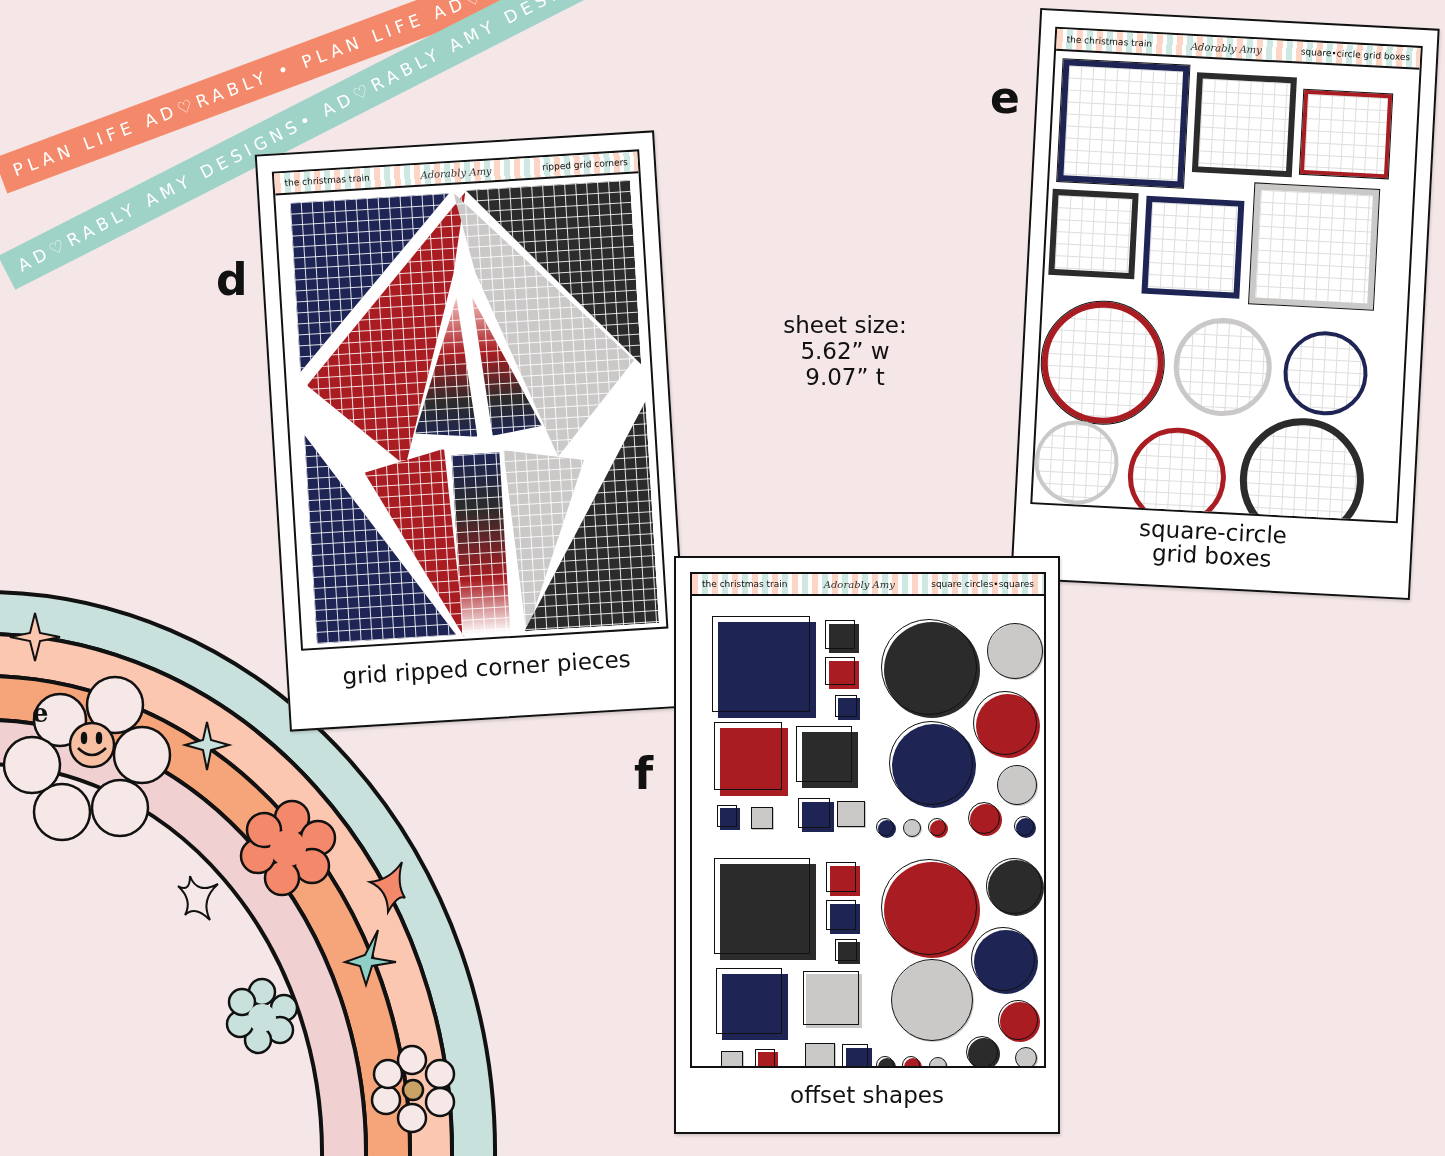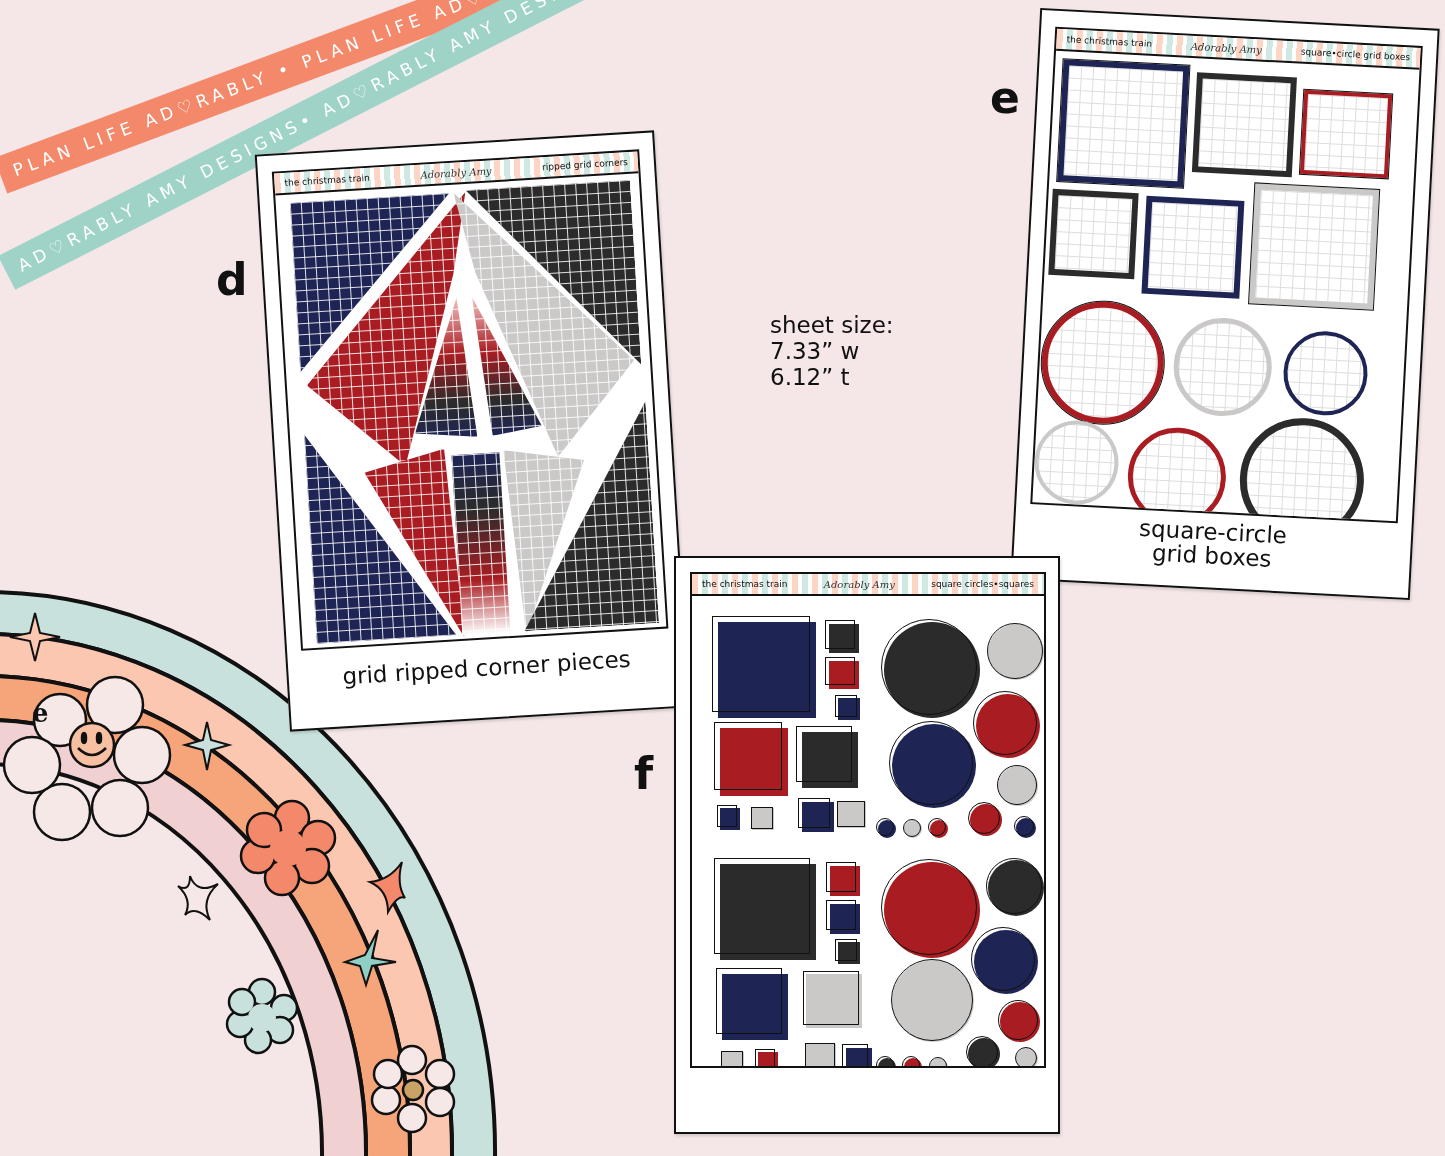--- a/index.html
+++ b/index.html
@@ -31,20 +31,21 @@
     .letter {
       position: absolute;
       font-size: 44px;
       font-weight: bold;
       font-family: "DejaVu Sans", sans-serif;
       color: #111;
     }
     .size-note {
       position: absolute;
       left: 770px; top: 312px; width: 150px;
+      text-align: center;
       font-size: 23px;
       line-height: 26px;
       font-family: "DejaVu Sans", sans-serif;
       color: #111;
     }
 
     
     .card {
       position: absolute;
       background: #fff;
@@ -187,22 +188,22 @@
   <path d="M402 862 Q390 880 370 882 Q388 890 388 912 Q398 894 405 898 Q396 884 402 862 Z" fill="#f3896a" stroke="#111" stroke-width="2"></path>
   <path d="M378 930 L372 958 L396 962 L372 966 L366 985 L360 966 L345 962 L365 955 Z" fill="#8fcfc6" stroke="#111" stroke-width="2"></path>
 </svg>
 
 <div class="letter" style="left:216px;top:254px;">d</div>
 <div class="letter" style="left:990px;top:72px;">e</div>
 <div class="letter" style="left:634px;top:748px;">f</div>
 
 <div class="size-note">
   <div>sheet size:</div>
-  <div>7.33” w</div>
-  <div>6.12” t</div>
+  <div>5.62” w</div>
+  <div>9.07” t</div>
 </div>
 
 <div class="card" id="card-d">
   <div class="inner">
     <div class="header">
       <span>the christmas train</span>
       <span class="logo">Adorably Amy</span>
       <span>ripped grid corners</span>
     </div>
     <div class="piece gridfill" style="left:14px;top:30px;width:160px;height:170px;background-color:#1e2555;clip-path:polygon(0 0,100% 0,0 100%);"></div>
@@ -371,13 +372,14 @@
     <div class="shape round" style="left:212px;top:484px;width:18px;height:18px;background:#a91d22;">
         <div class="outline" style="left:-2px;top:-2px;"></div>
       </div>
     <div class="shape round" style="left:238px;top:484px;width:18px;height:18px;background:#cbc8c8;">
         <div class="outline" style="left:-1px;top:-1px;"></div>
       </div>
     <div class="shape round" style="left:324px;top:474px;width:22px;height:22px;background:#cbc8c8;">
         <div class="outline" style="left:-1px;top:-1px;"></div>
       </div>
   </div>
+  <div class="caption">offset shapes</div>
 </div>
 
 </body></html>

